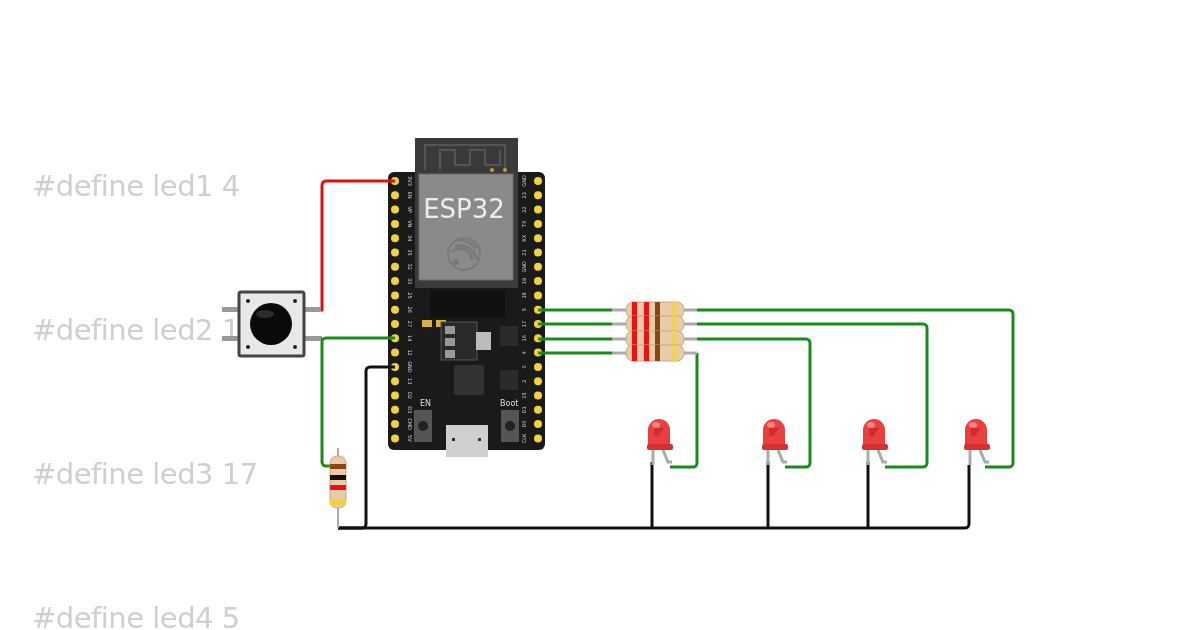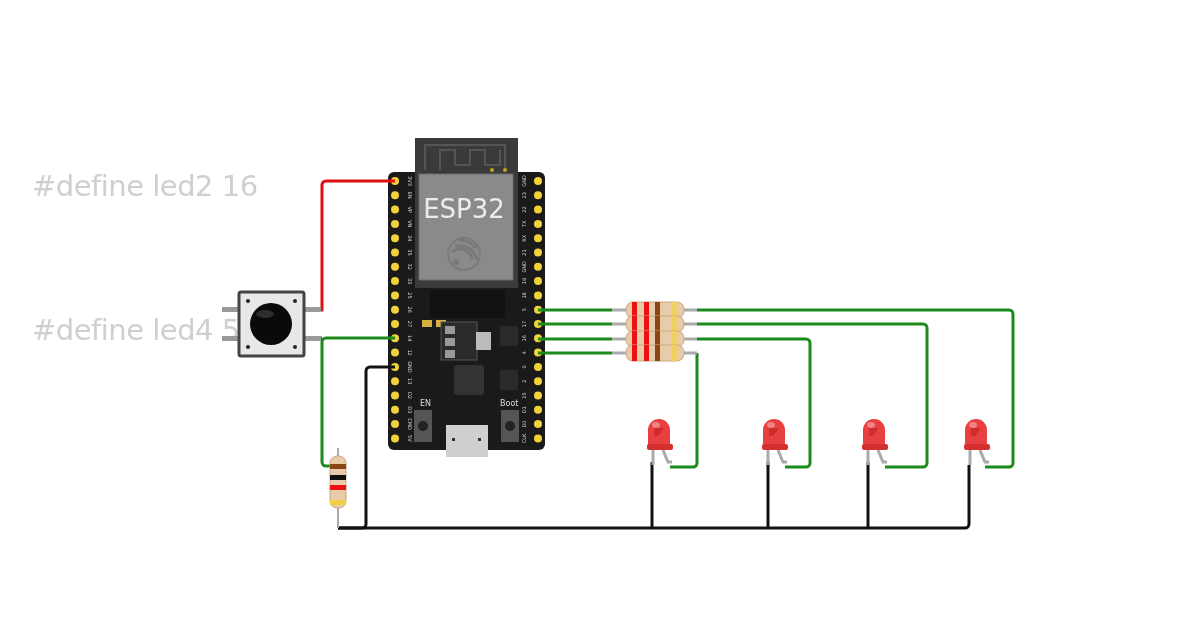--- a/index.html
+++ b/index.html
@@ -6,21 +6,23 @@
   body { width:1200px; height:630px; position:relative; overflow:hidden; font-family:"DejaVu Sans", sans-serif; }
   .code { position:absolute; left:32px; top:66px; color:#cfcfcf; font-family:"DejaVu Sans", sans-serif; font-size:29px; line-height:48px; white-space:pre; letter-spacing:-0.5px; }
   .code-line { height:48px; }
   svg.circuit { position:absolute; left:0; top:0; }
   .pinlbl { font-family:"DejaVu Sans", sans-serif; font-size:5px; fill:#d8d8d8; }
 </style>
 </head>
 <body>
 
 <div class="code">
+  <div class="code-line">#define led1 4</div>
   <div class="code-line">#define led2 16</div>
+  <div class="code-line">#define led3 17</div>
   <div class="code-line">#define led4 5</div>
   
   
   
   
   
   
   
   
 </div>

